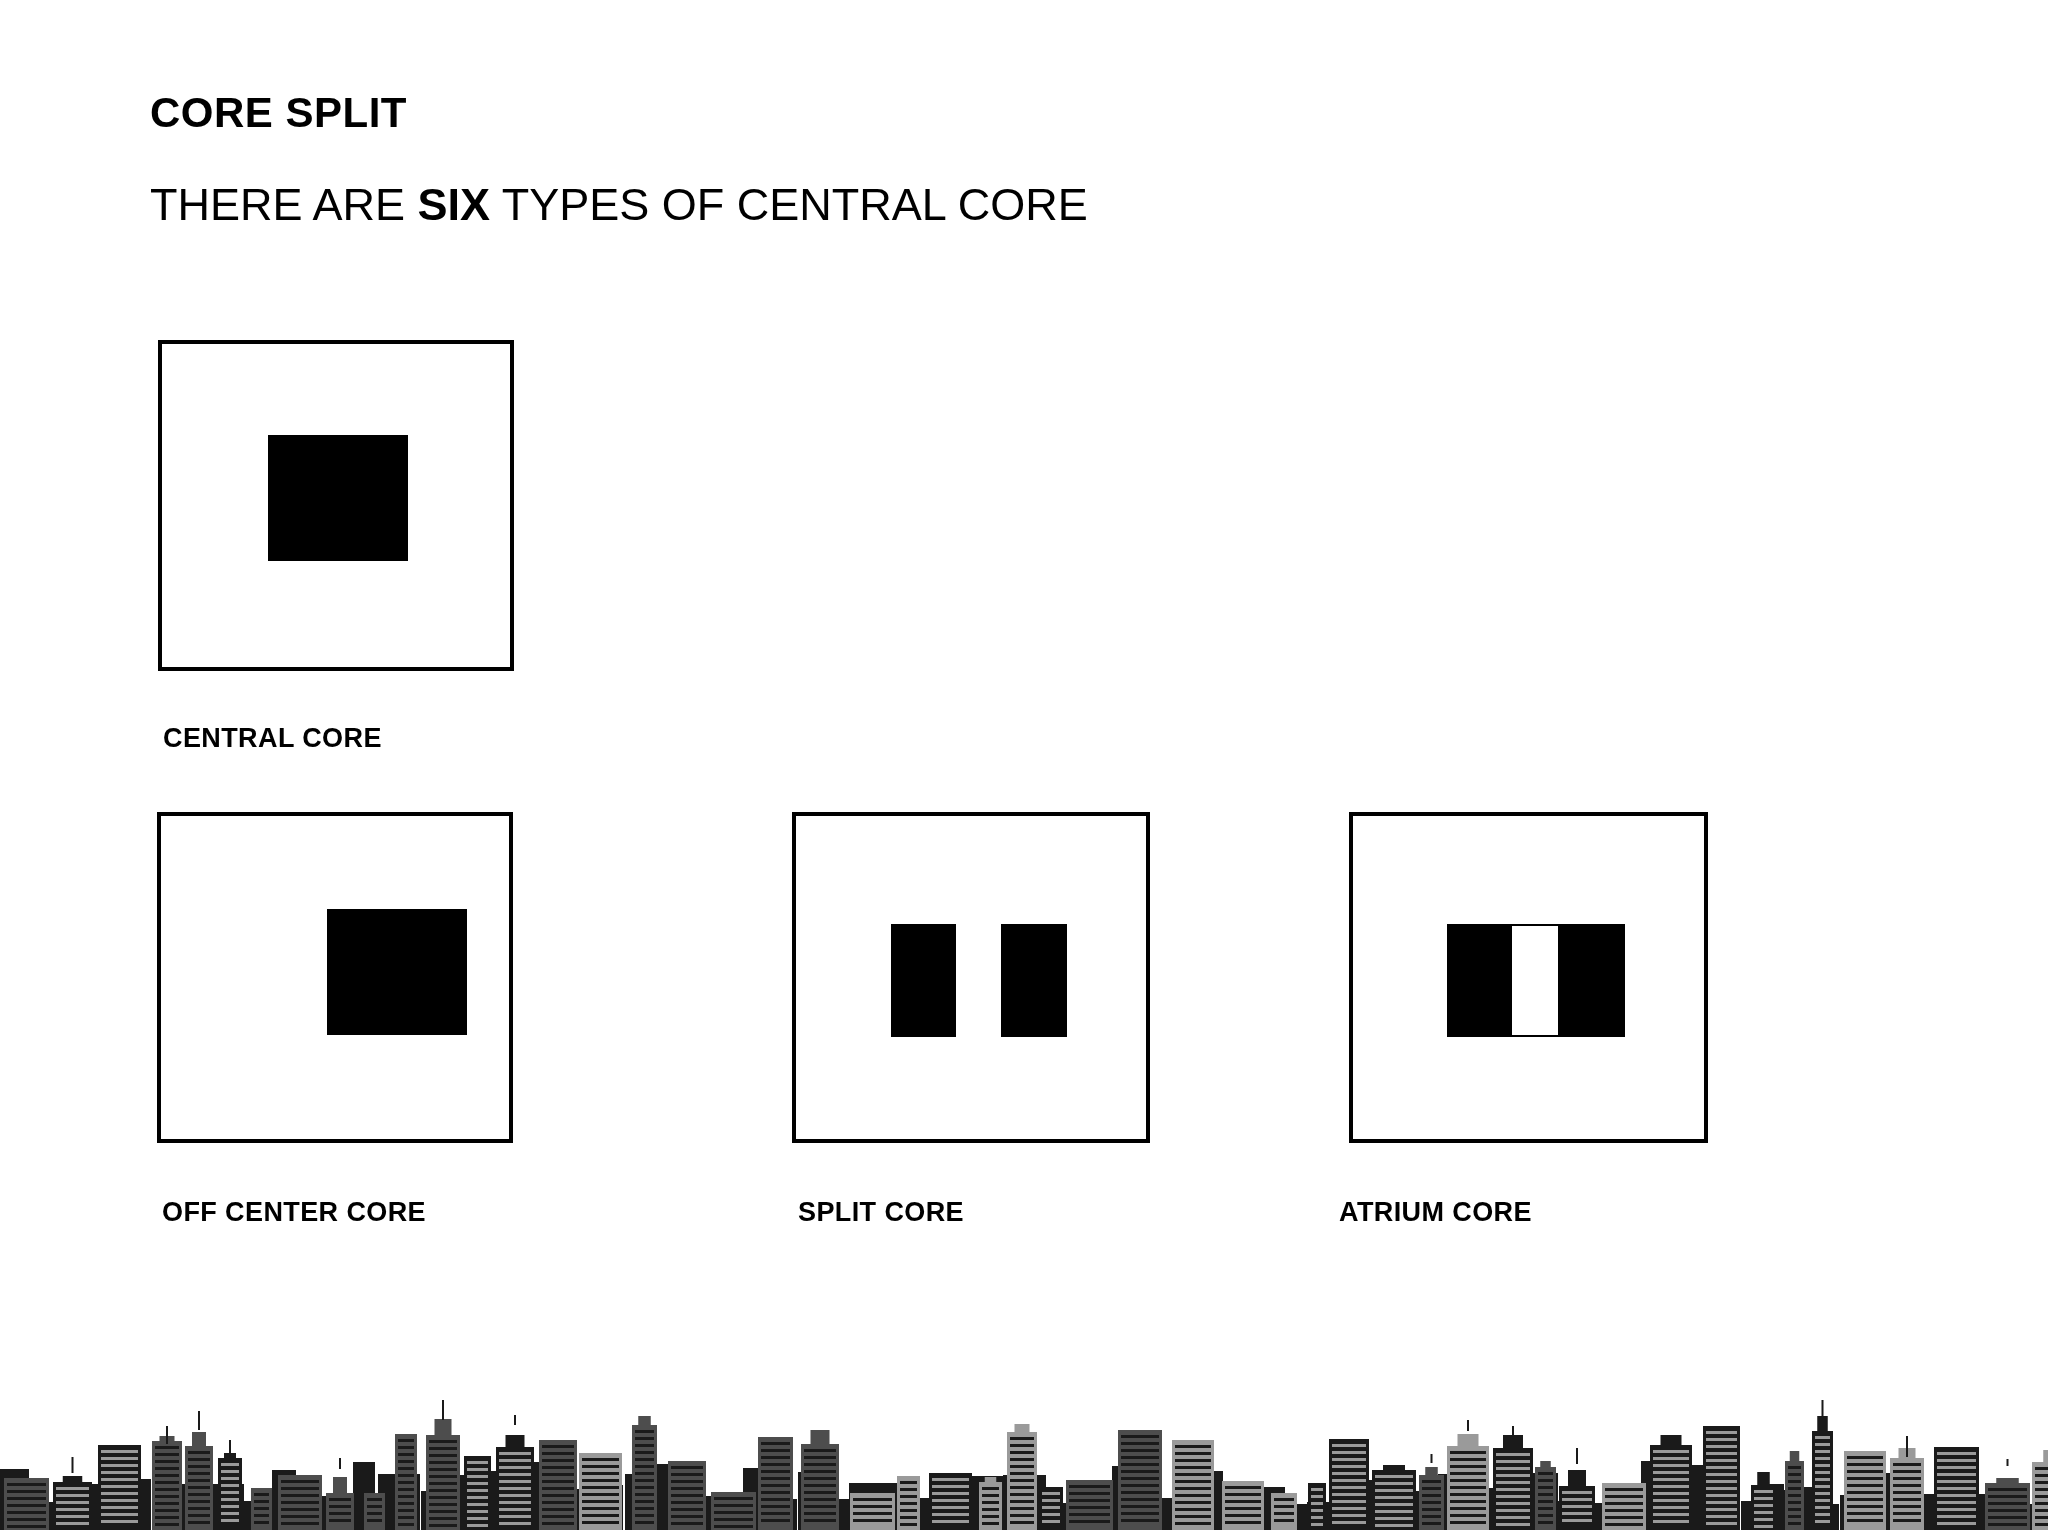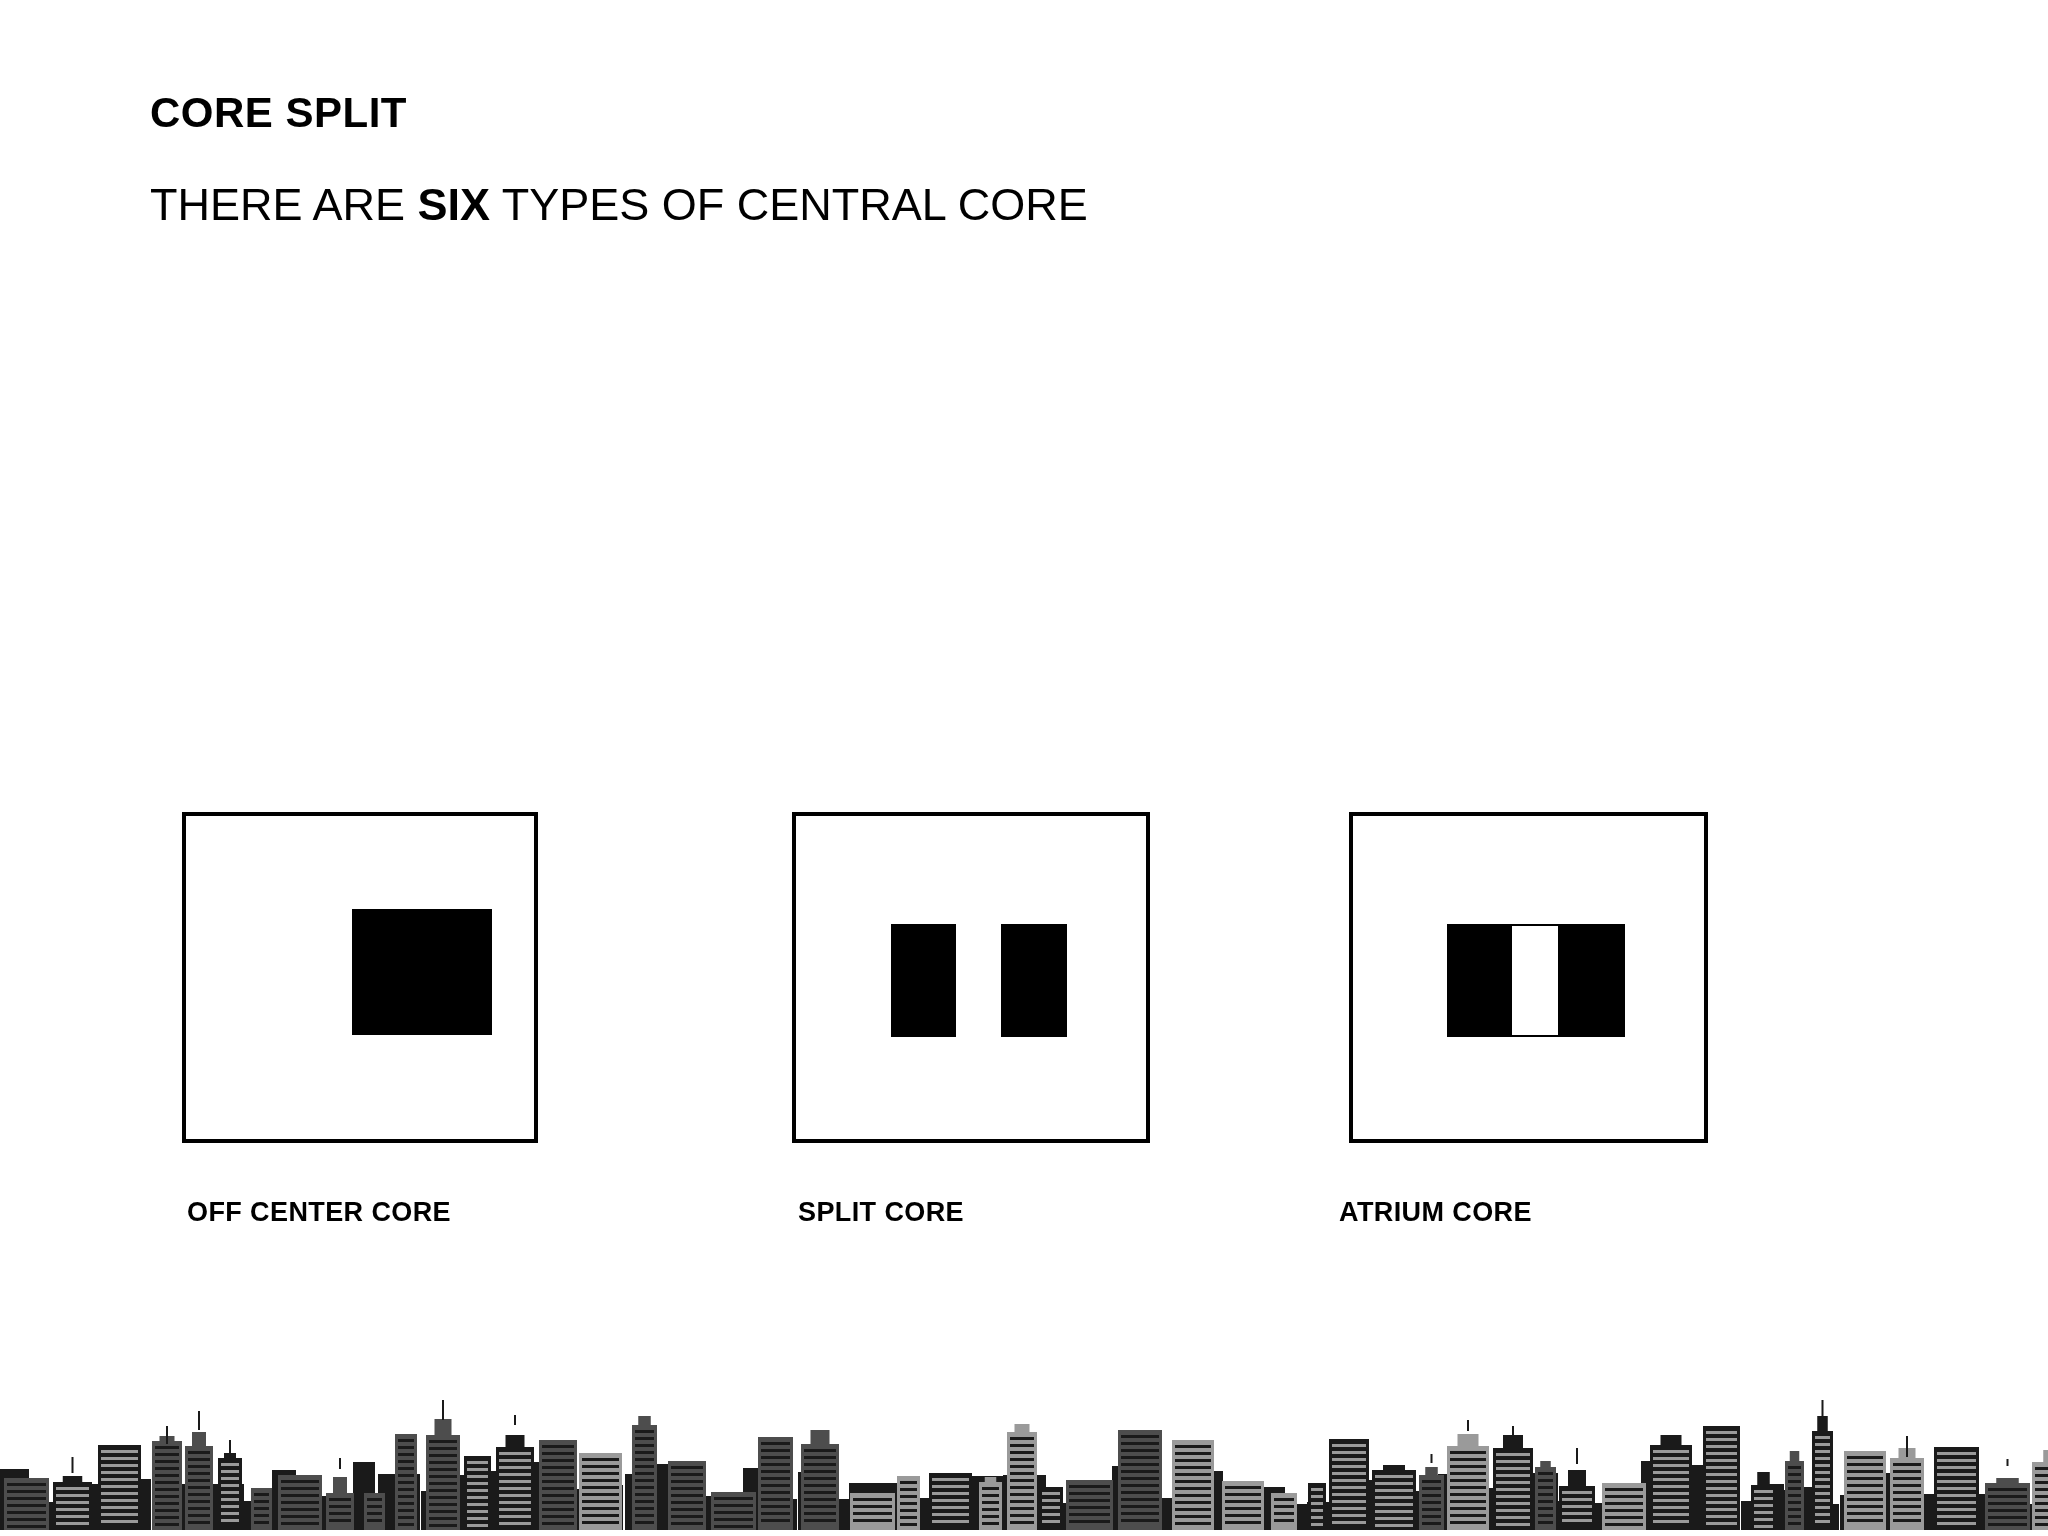--- a/index.html
+++ b/index.html
@@ -74,21 +74,21 @@
     white-space: nowrap;
     line-height: 1;
   }
 
   
   #cell-central  { left: 158px;  top: 340px; width: 360px; height: 420px; }
   #cell-splitend { left: 690px;  top: 340px; width: 470px; height: 420px; }
   #cell-end      { left: 1338px; top: 340px; width: 430px; height: 420px; }
 
   
-  #cell-offcenter { left: 157px;  top: 812px; width: 360px; height: 420px; margin-left: 25px; }
+  #cell-offcenter { left: 157px;  top: 812px; width: 360px; height: 420px; }
   #cell-split     { left: 792px;  top: 812px; width: 360px; height: 420px; }
   #cell-atrium    { left: 1349px; top: 812px; width: 360px; height: 420px; }
 
   
   #cell-central .plan-box { left: 0; top: 0; width: 356px; height: 331px; }
   #cell-central .core-block { left: 110px; top: 95px; width: 140px; height: 126px; }
   #cell-central .cell-label { left: 5px; top: 385px; }
 
   
   #cell-splitend .plan-box { left: 65px; top: 0; width: 356px; height: 331px; }
@@ -134,20 +134,25 @@
 <body>
 
 <div id="slide-title">CORE SPLIT</div>
 
 <div id="slide-subtitle">
   <span>THERE ARE </span><span class="emph">SIX</span><span> TYPES OF CENTRAL CORE</span>
 </div>
 
 <div class="diagram-grid">
 
+  <div class="diagram-cell" id="cell-central">
+    <div class="plan-box"></div>
+    <div class="core-block"></div>
+    <div class="cell-label">CENTRAL CORE</div>
+  </div>
 
 
 
   <div class="diagram-cell" id="cell-offcenter">
     <div class="plan-box"></div>
     <div class="core-block"></div>
     <div class="cell-label">OFF CENTER CORE</div>
   </div>
 
   <div class="diagram-cell" id="cell-split">

